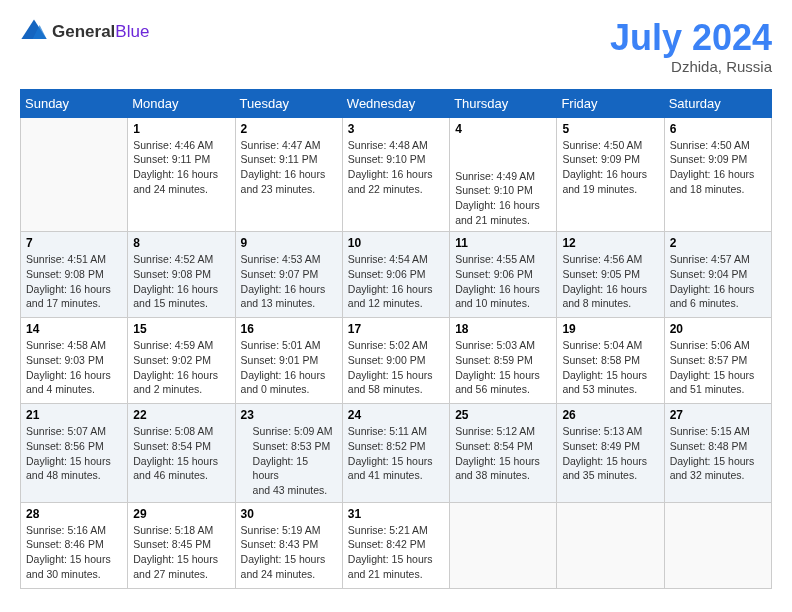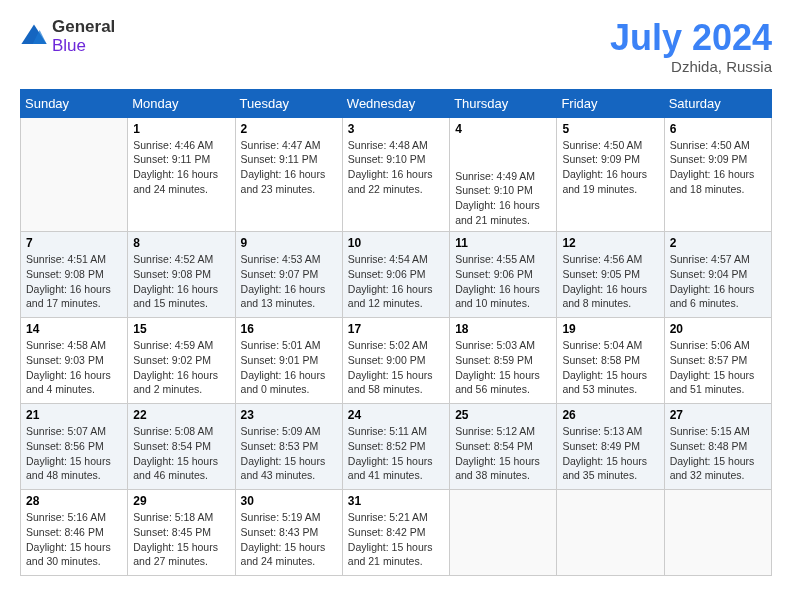--- a/index.html
+++ b/index.html
@@ -20,21 +20,21 @@
       align-items: flex-start;
       margin-bottom: 14px;
     }
     .logo {
       display: flex;
       align-items: center;
       gap: 4px;
     }
     .logo-text {
       display: flex;
-      flex-direction: column;
+      flex-direction: row;
       line-height: 1.1;
     }
     .logo-general {
       font-size: 17px;
       font-weight: bold;
       color: #333;
     }
     .logo-blue {
       font-size: 17px;
       font-weight: normal;
@@ -287,21 +287,21 @@
           </td>
           <td>
             <span class="day-num">22</span>
             <div class="day-info" style="white-space: pre-line;">Sunrise: 5:08 AM
 Sunset: 8:54 PM
 Daylight: 15 hours
 and 46 minutes.</div>
           </td>
           <td>
             <span class="day-num">23</span>
-            <div class="day-info" style="white-space: pre-line;">Sunrise: 5:09 AM
+            <div class="day-info" style="white-space: pre-line; margin-left: 12px;">Sunrise: 5:09 AM
 Sunset: 8:53 PM
 Daylight: 15 hours
 and 43 minutes.</div>
           </td>
           <td>
             <span class="day-num">24</span>
             <div class="day-info" style="white-space: pre-line;">Sunrise: 5:11 AM
 Sunset: 8:52 PM
 Daylight: 15 hours
 and 41 minutes.</div>

